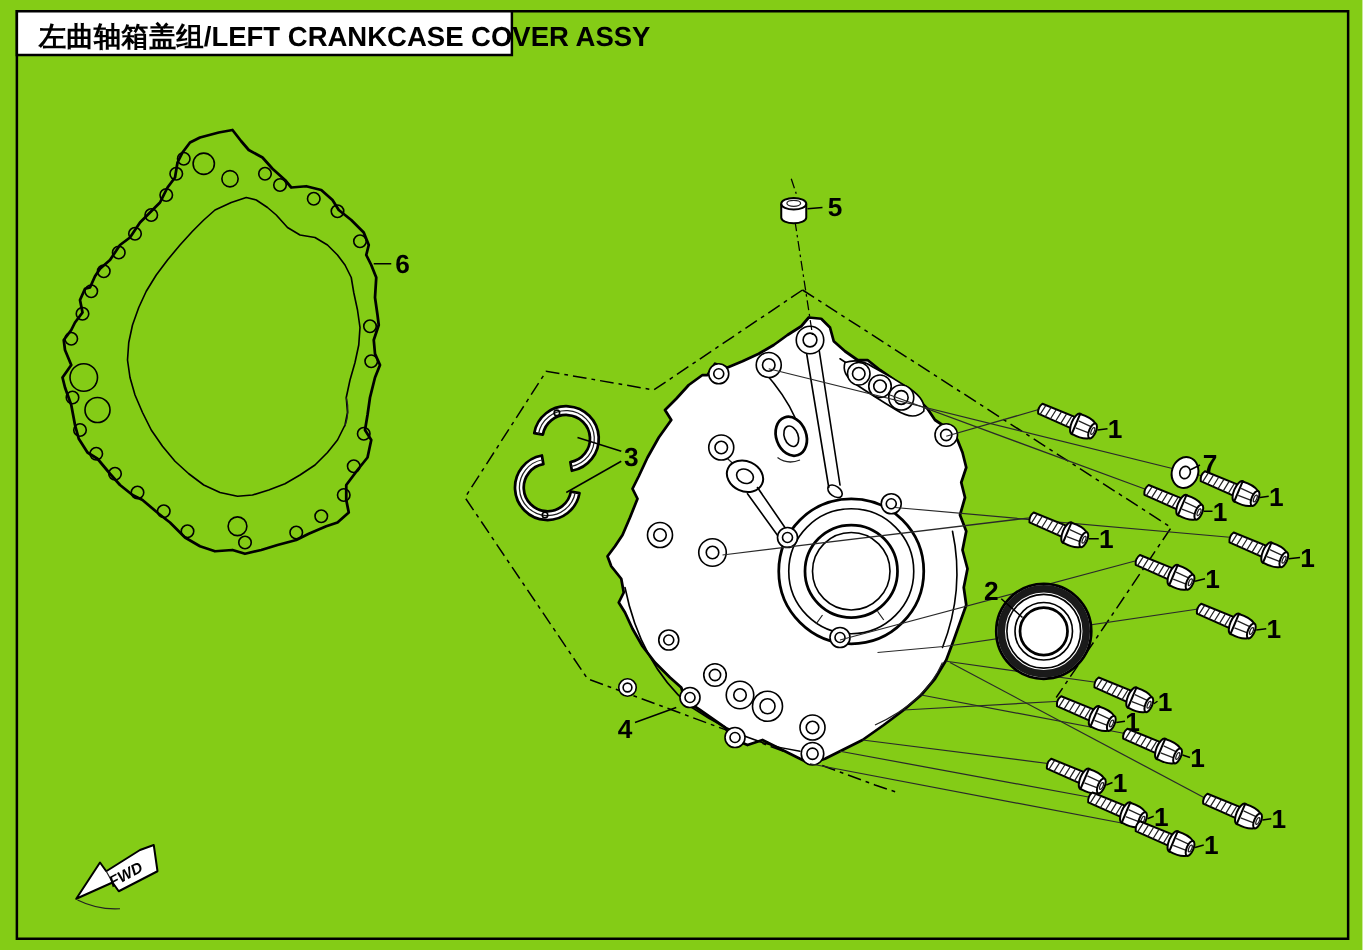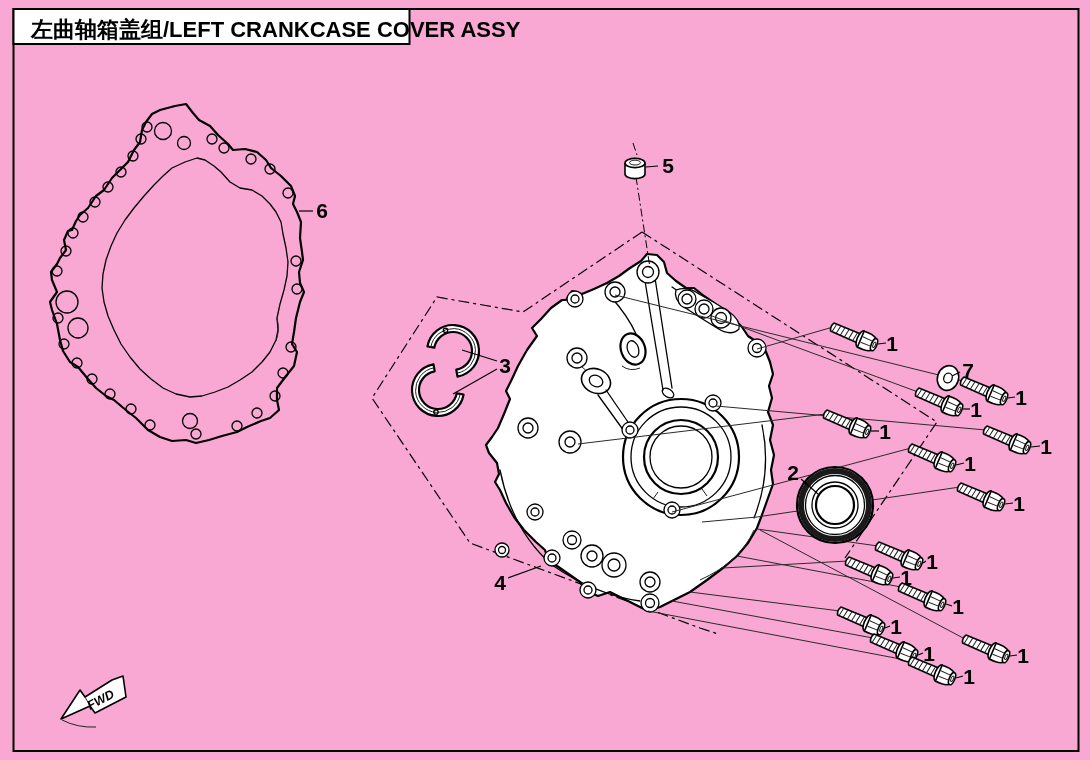--- a/index.html
+++ b/index.html
@@ -1,16 +1,16 @@
 <!DOCTYPE html>
 <html><head>
 <meta charset="utf-8">
 <style>
   html,body{margin:0;padding:0;background:#ffffff;}
-  .frame{position:relative;width:1090px;height:760px;background:#f9a8d4;overflow:hidden;
+  .frame{position:relative;width:1090px;height:760px;background:#84cc16;overflow:hidden;
          font-family:"Liberation Sans",sans-serif;}
   svg{display:block;}
   .s2  {stroke:#000;stroke-width:2.2;fill:none;stroke-linejoin:round;stroke-linecap:round;}
   .s2w {stroke:#000;stroke-width:2.2;fill:#fff;stroke-linejoin:round;stroke-linecap:round;}
   .s15w{stroke:#000;stroke-width:1.6;fill:#fff;stroke-linejoin:round;}
   .s1  {stroke:#000;stroke-width:1.3;fill:none;stroke-linejoin:round;stroke-linecap:round;}
   .s1w {stroke:#000;stroke-width:1.3;fill:#fff;stroke-linejoin:round;}
   .thin{stroke:#222;stroke-width:1;fill:none;}
   .guide{stroke:#2a2a2a;stroke-width:1;fill:none;}
   .leader{stroke:#000;stroke-width:1.2;fill:none;}

